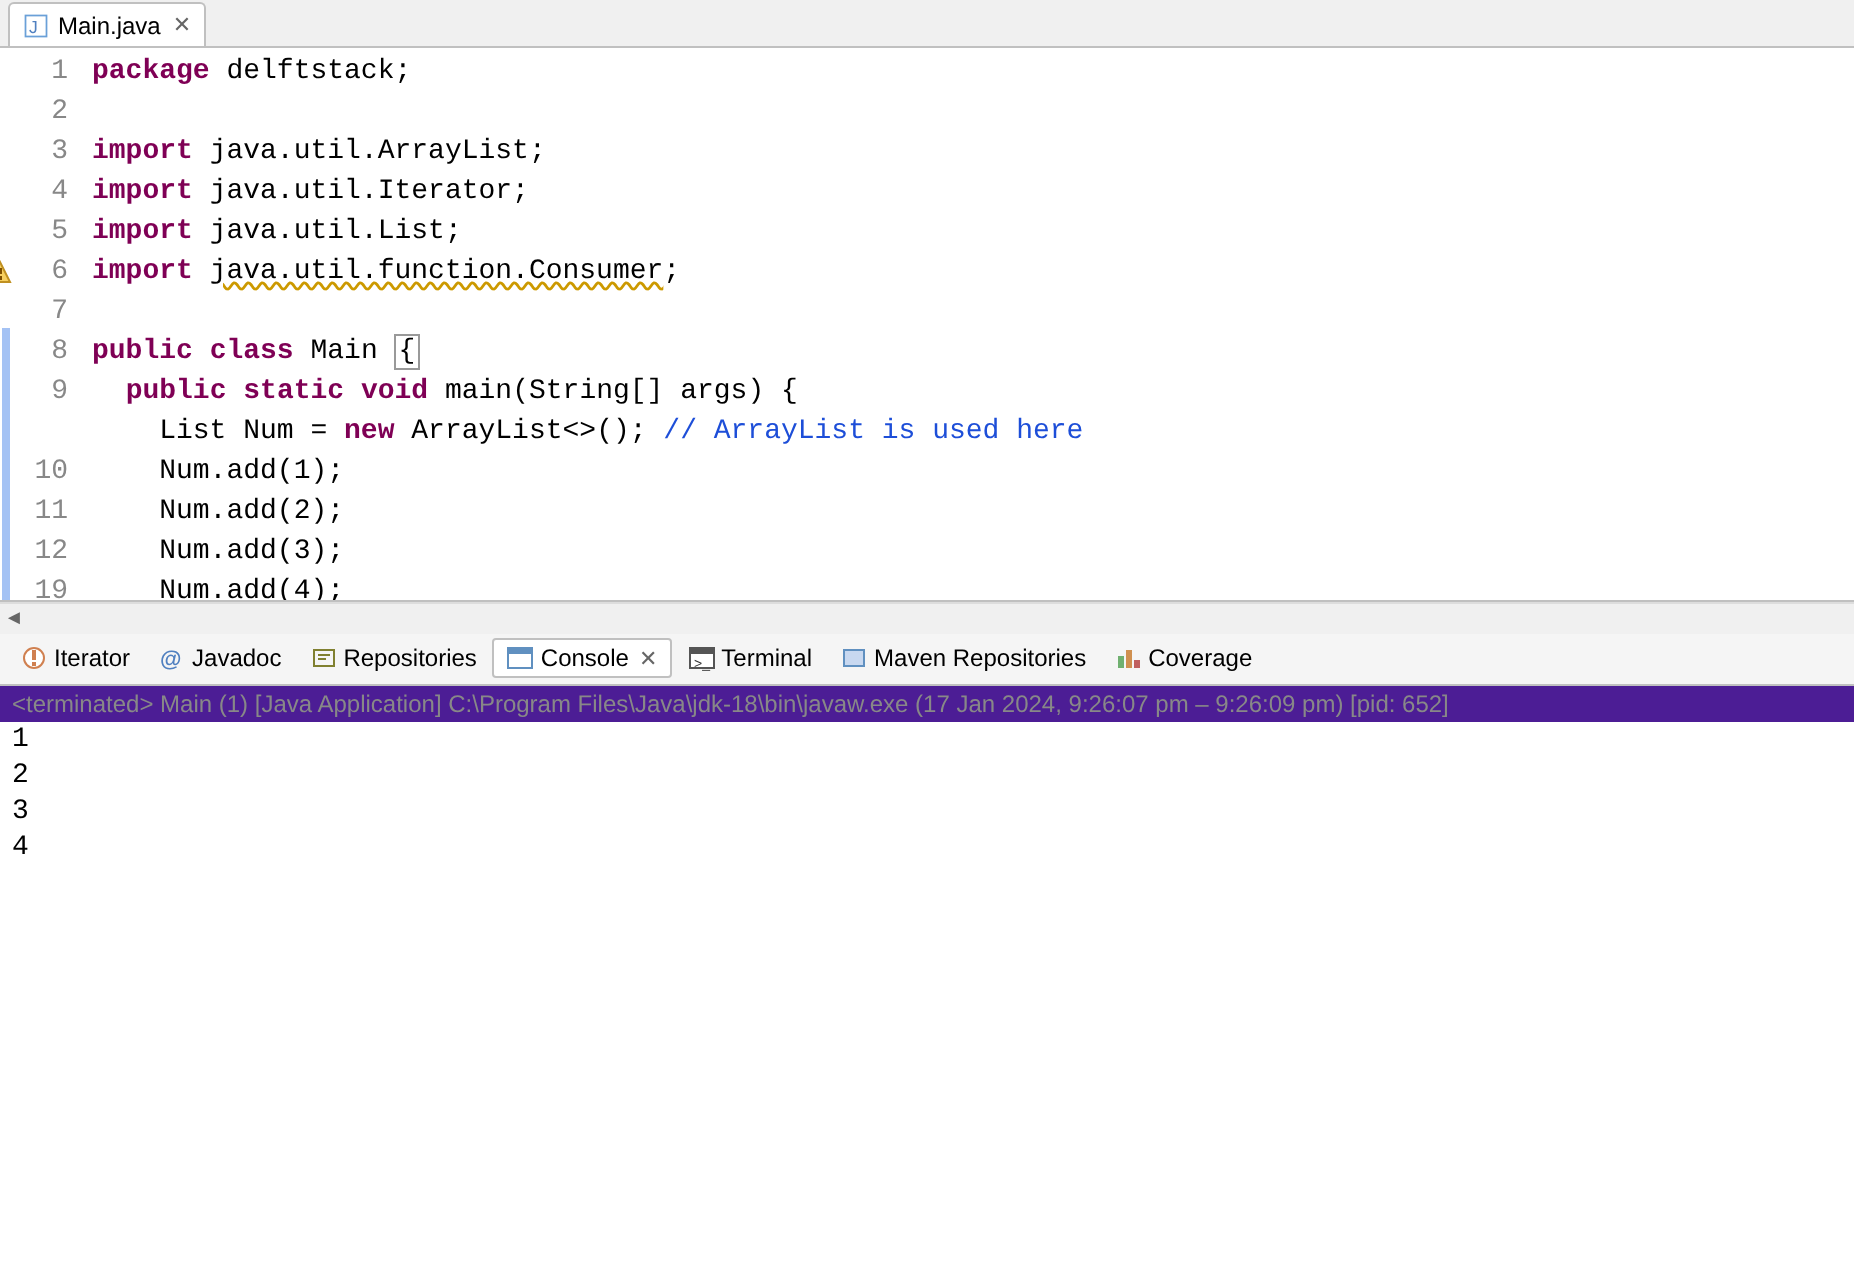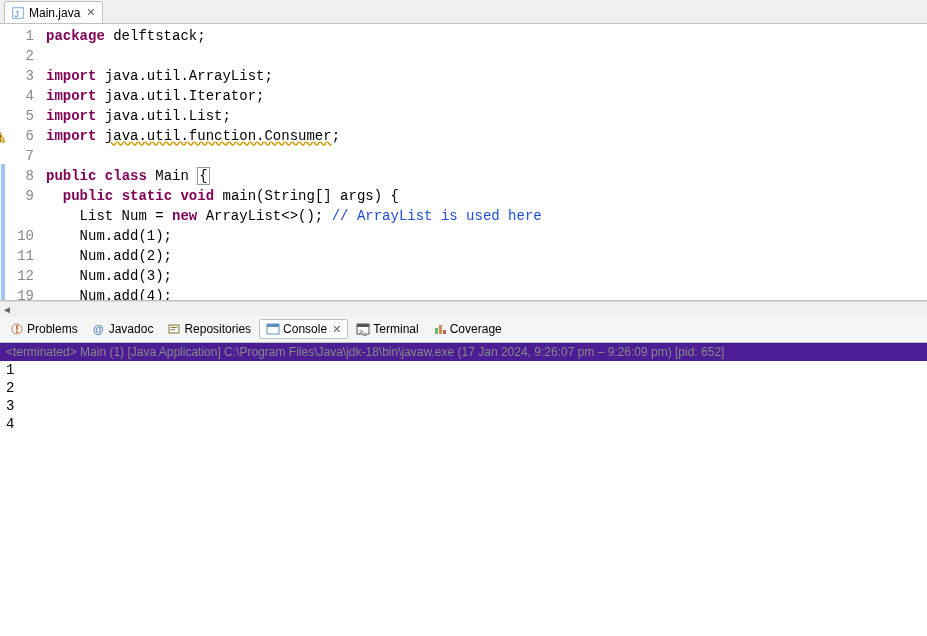--- a/index.html
+++ b/index.html
@@ -227,21 +227,21 @@
 
 <div class="views-bar">
   <div class="view-tab">
     <span class="icon">
       <svg viewBox="0 0 14 14" width="14" height="14">
           <circle cx="7" cy="7" r="5" fill="#fff" stroke="#d08050"></circle>
           <rect x="6" y="3" width="2" height="5" fill="#d08050"></rect>
           <rect x="6" y="9" width="2" height="2" fill="#d08050"></rect>
         </svg>
     </span>
-    <span>Problems</span>
+    <span>Iterator</span>
   </div>
   <div class="view-tab">
     <span class="icon">
       <svg viewBox="0 0 14 14" width="14" height="14">
           <text x="1" y="11" font-size="11" fill="#5080c0" font-weight="bold">@</text>
         </svg>
     </span>
     <span>Javadoc</span>
   </div>
   <div class="view-tab">
@@ -266,20 +266,28 @@
   </div>
   <div class="view-tab">
     <span class="icon">
       <svg viewBox="0 0 14 14" width="14" height="14">
           <rect x="1" y="2" width="12" height="10" fill="#fff" stroke="#555"></rect>
           <rect x="1" y="2" width="12" height="3" fill="#555"></rect>
           <text x="3" y="12" font-size="7" fill="#333">&gt;_</text>
         </svg>
     </span>
     <span>Terminal</span>
+  </div>
+  <div class="view-tab">
+    <span class="icon">
+      <svg viewBox="0 0 14 14" width="14" height="14">
+          <rect x="2" y="3" width="10" height="8" fill="#c8d8f0" stroke="#6090c0"></rect>
+        </svg>
+    </span>
+    <span>Maven Repositories</span>
   </div>
   <div class="view-tab">
     <span class="icon">
       <svg viewBox="0 0 14 14" width="14" height="14">
           <rect x="2" y="6" width="3" height="6" fill="#70b070"></rect>
           <rect x="6" y="3" width="3" height="9" fill="#d09050"></rect>
           <rect x="10" y="8" width="3" height="4" fill="#c06060"></rect>
         </svg>
     </span>
     <span>Coverage</span>

